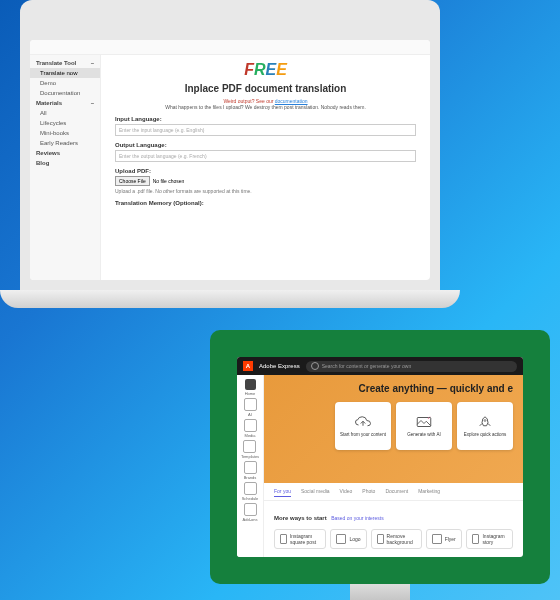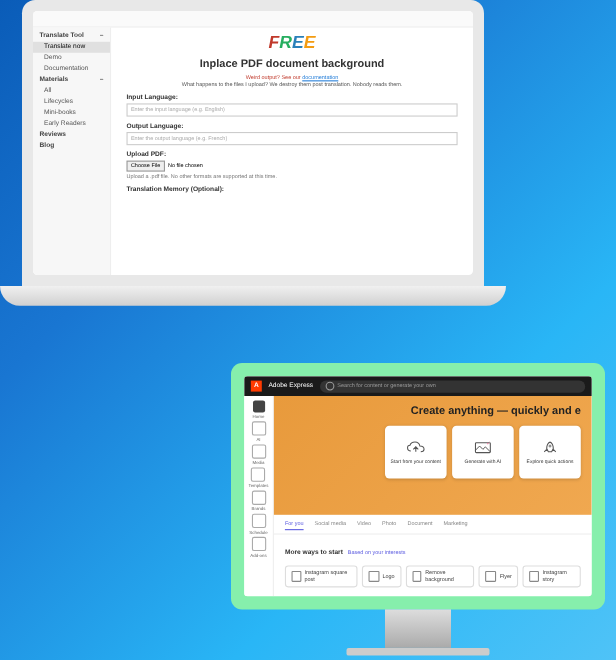--- a/index.html
+++ b/index.html
@@ -23,20 +23,21 @@
   background: #e8e8e8;
   border-radius: 12px 12px 0 0;
   padding: 10px;
 }
 .laptop-content {
   background: #fff;
   height: 240px;
   border-radius: 4px;
   overflow: hidden;
   position: relative;
+  margin-top: 30px;
 }
 .laptop-base {
   height: 18px;
   background: linear-gradient(#f0f0f0, #d0d0d0);
   border-radius: 0 0 20px 20px;
   margin: 0 -20px;
 }
 
 
 .app-header {
@@ -148,23 +149,23 @@
 }
 
 
 .desktop {
   position: absolute;
   top: 330px;
   left: 210px;
   width: 340px;
 }
 .desktop-screen {
-  background: #86efac;
+  background: #15803d;
   border-radius: 10px;
-  padding: 12px;
+  padding: 27px;
 }
 .desktop-content {
   background: #fff;
   height: 200px;
   border-radius: 3px;
   overflow: hidden;
   display: flex;
   flex-direction: column;
 }
 .desktop-stand {
@@ -379,21 +380,21 @@
               <span>Reviews</span>
             </div>
           <div class="side-head">
               <span>Blog</span>
             </div>
         </div>
         <div class="main">
           <div class="logo-free">
             <span class="f">F</span><span class="r">R</span><span class="e1">E</span><span class="e2">E</span>
           </div>
-          <div class="main-title">Inplace PDF document background</div>
+          <div class="main-title">Inplace PDF document translation</div>
           <div class="warn"><span>Weird output? See our </span><a>documentation</a></div>
           <div class="sub-warn">What happens to the files I upload? We destroy them post translation. Nobody reads them.</div>
           <div class="form-label">Input Language:</div>
           <div class="form-input">Enter the input language (e.g. English)</div>
           <div class="form-label">Output Language:</div>
           <div class="form-input">Enter the output language (e.g. French)</div>
           <div class="form-label">Upload PDF:</div>
           <div class="file-row">
             <span class="file-btn">Choose File</span>
             <span>No file chosen</span>

